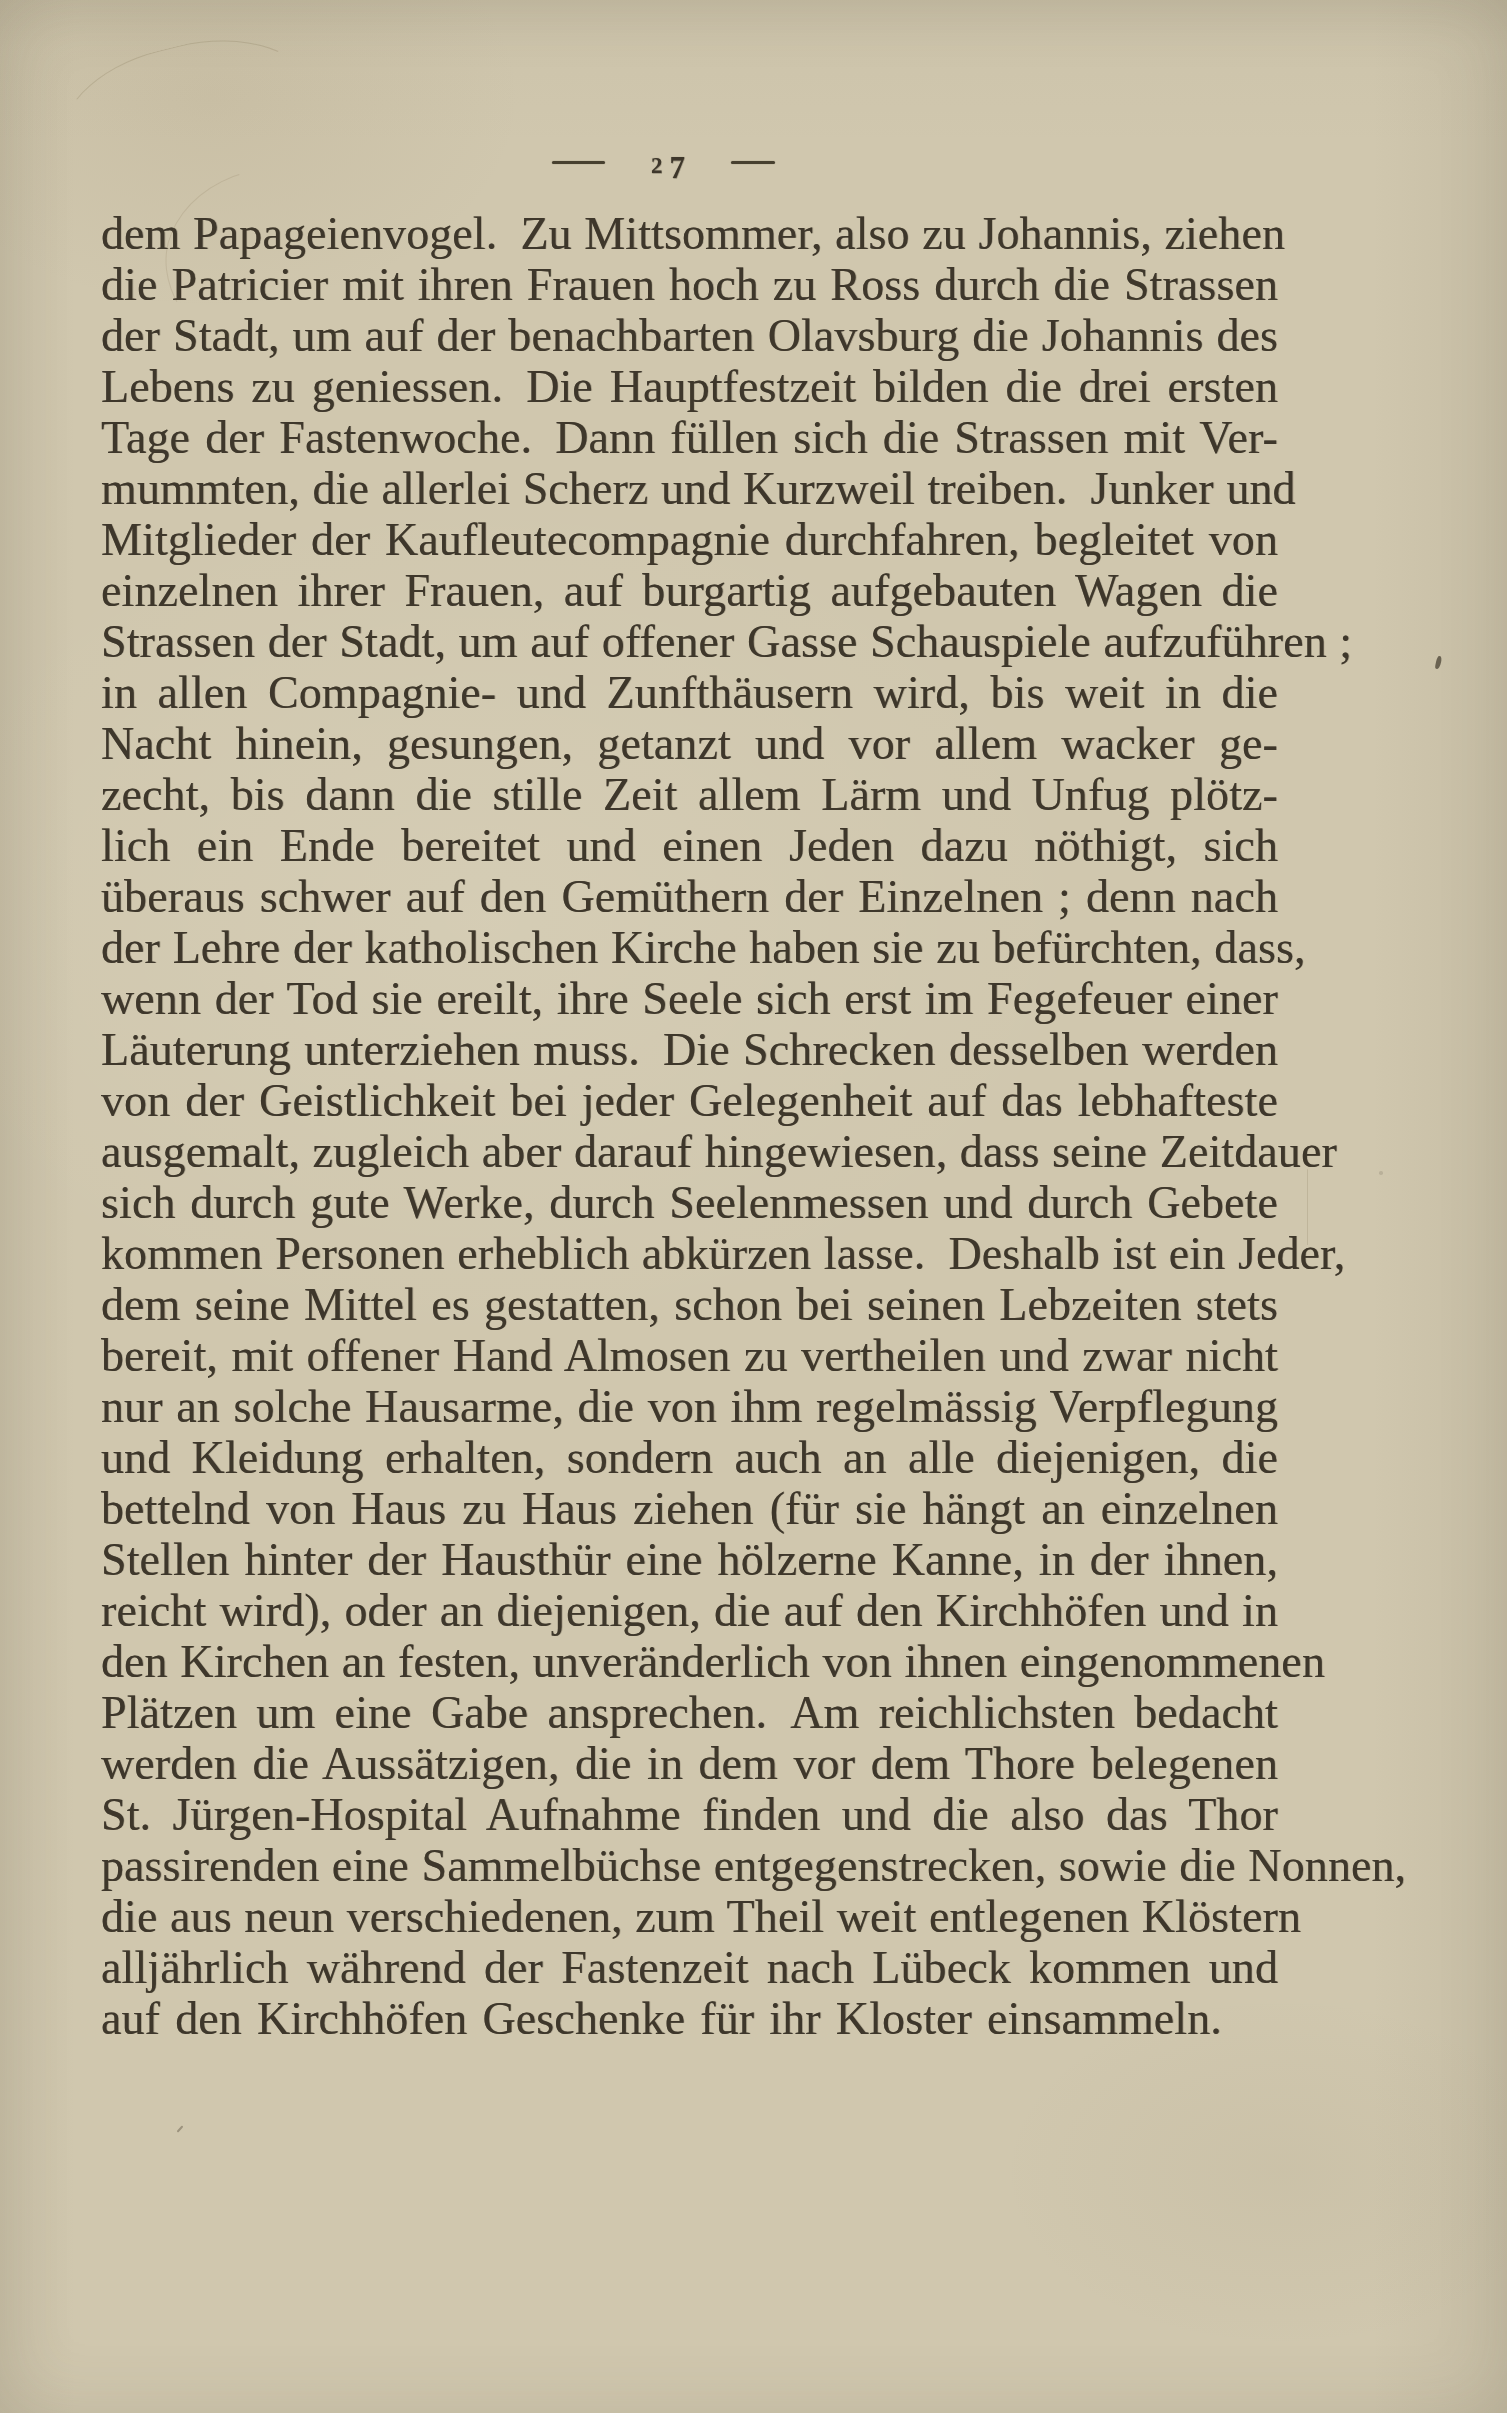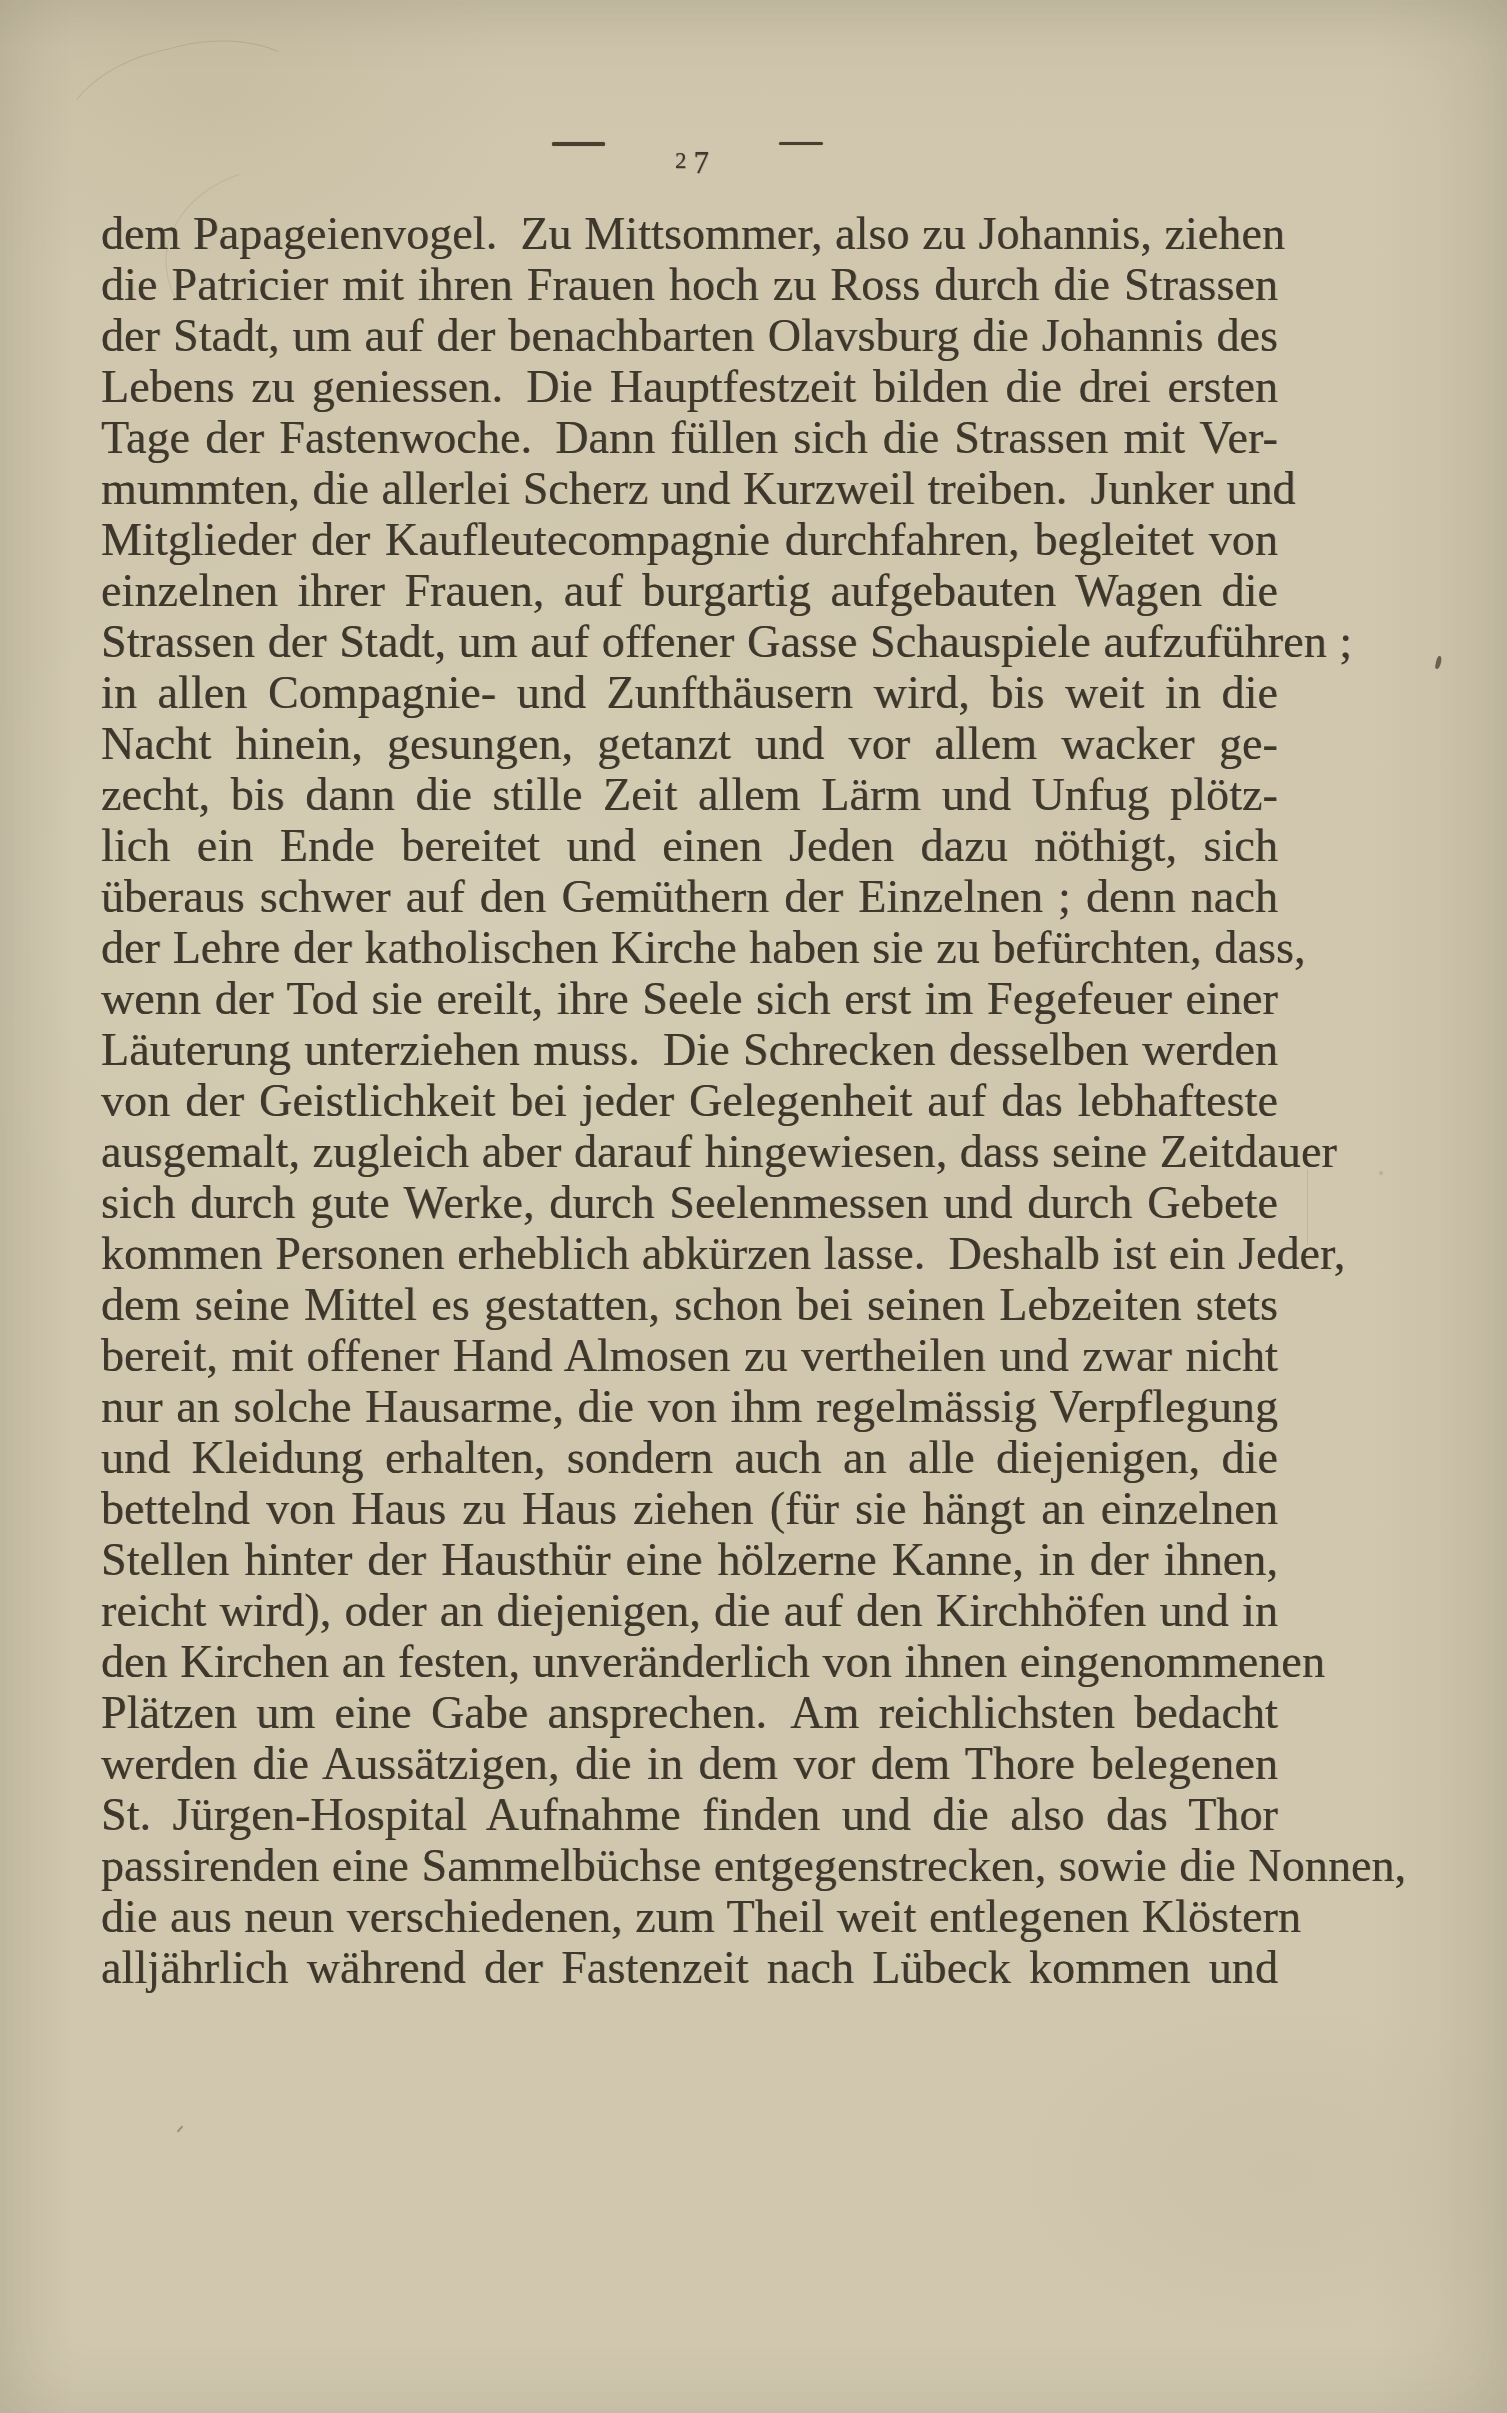--- a/index.html
+++ b/index.html
@@ -24,22 +24,23 @@
     color: #3e372b;
   }
 
   
   .header {
     position: absolute;
     left: 552px;
     top: 142px;
     height: 41px;
     display: flex;
-    align-items: flex-start;
-    gap: 70px;
+    align-items: center;
+    gap: 46px;
+    font-weight: bold;
   }
   .dash {
     display: inline-block;
     width: 53px;
     height: 3.5px;
     background: #47402f;
     border-radius: 1.5px;
     box-shadow: 0 0 1px rgba(71,64,47,0.55);
   }
   .dash.right {
@@ -175,20 +176,21 @@
       <div class="text-line">bettelnd von Haus zu Haus ziehen (für sie hängt an einzelnen</div>
       <div class="text-line">Stellen hinter der Hausthür eine hölzerne Kanne, in der ihnen,</div>
       <div class="text-line">reicht wird), oder an diejenigen, die auf den Kirchhöfen und in</div>
       <div class="text-line">den Kirchen an festen, unveränderlich von ihnen eingenommenen</div>
       <div class="text-line">Plätzen um eine Gabe ansprechen. Am reichlichsten bedacht</div>
       <div class="text-line">werden die Aussätzigen, die in dem vor dem Thore belegenen</div>
       <div class="text-line">St. Jürgen-Hospital Aufnahme finden und die also das Thor</div>
       <div class="text-line">passirenden eine Sammelbüchse entgegenstrecken, sowie die Nonnen,</div>
       <div class="text-line">die aus neun verschiedenen, zum Theil weit entlegenen Klöstern</div>
       <div class="text-line">alljährlich während der Fastenzeit nach Lübeck kommen und</div>
+      <div class="text-line last">auf den Kirchhöfen Geschenke für ihr Kloster einsammeln.</div>
     </div>
 
   <div class="crease crease-a"></div>
   <div class="crease crease-b"></div>
   <div class="speck speck-comma"></div>
   <div class="speck speck-dot"></div>
   <div class="speck speck-accent"></div>
   <div class="fiber fiber-right"></div>
 
 </div>

